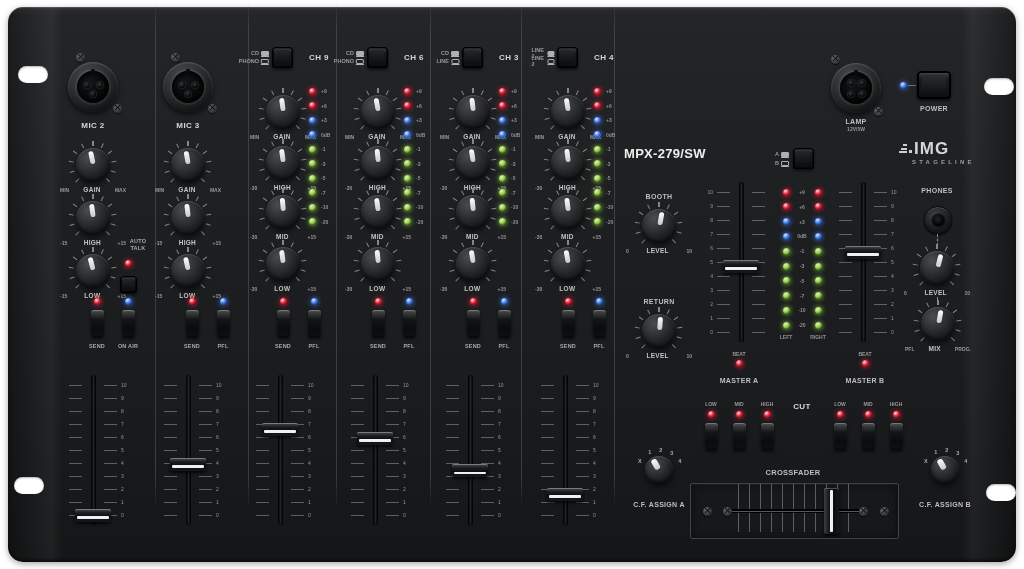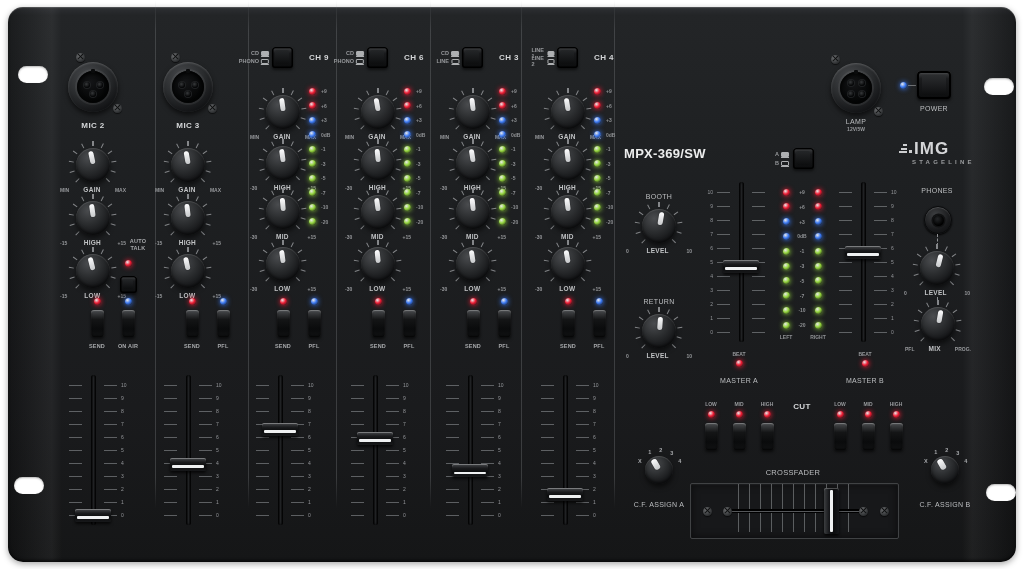--- a/index.html
+++ b/index.html
@@ -13,21 +13,21 @@
     box-shadow: inset 0 1px 1px rgba(255,255,255,.18), inset 0 -2px 3px rgba(0,0,0,.6), 0 2px 6px rgba(0,0,0,.35);}
   .hole{position:absolute;width:30px;height:17px;border-radius:9px;background:#fff;
         box-shadow:inset 0 1px 2px rgba(0,0,0,.3);}
   .vline{position:absolute;width:1px;top:44px;height:508px;
          background:linear-gradient(180deg,rgba(130,133,136,0),rgba(130,133,136,.32) 6%,rgba(130,133,136,.32) 94%,rgba(130,133,136,0));}
   .pt{position:absolute;width:0;height:0;}
   .ctr{position:absolute;transform:translate(-50%,-50%);white-space:nowrap;}
   .lft{position:absolute;transform:translateY(-50%);white-space:nowrap;}
   .rgt{position:absolute;transform:translate(-100%,-50%);white-space:nowrap;}
   .t-title{font-size:8px;font-weight:bold;color:#d4d6d8;letter-spacing:.4px;}
-  .t-label{font-size:7px;font-weight:normal;color:#bcbec0;letter-spacing:.3px;}
+  .t-label{font-size:7px;font-weight:bold;color:#bcbec0;letter-spacing:.3px;}
   .t-small{font-size:5.5px;font-weight:bold;color:#a6a8ab;letter-spacing:.2px;}
   .t-tiny{font-size:5px;font-weight:bold;color:#97999c;}
   .t-num{font-size:5px;color:#94969a;}
   .t-met{font-size:5px;font-weight:bold;color:#8f9194;}
   .model{position:absolute;font-size:13px;font-weight:bold;color:#eceded;letter-spacing:.3px;}
   
   .kface{position:absolute;border-radius:50%;
     background:radial-gradient(circle at 36% 28%, #4a4c4f, #2c2e30 40%, #141517 75%, #1e2022);
     box-shadow:0 3px 5px rgba(0,0,0,.55), inset 0 1px 1px rgba(255,255,255,.14), inset 0 -2px 3px rgba(0,0,0,.5);}
   .kptr{position:absolute;width:5px;border-radius:2.5px;
@@ -1272,21 +1272,21 @@
           <span class="kname">MIX</span>
           <span class="kmax">PROG.</span>
         </div>
       </div>
     </div>
   <div class="hole" style="left:18px;top:66px"></div>
   <div class="hole" style="left:984px;top:78px"></div>
   <div class="hole" style="left:14px;top:477px"></div>
   <div class="hole" style="left:986px;top:484px"></div>
 
-  <div class="model" style="left:624px;top:146px">MPX-369/SW</div>
+  <div class="model" style="left:624px;top:146px">MPX-279/SW</div>
 
   <div class="ctr t-label" style="left:793px;top:472px;font-size:7.5px">CROSSFADER</div>
 
   <div class="logo" style="left:899px;top:141px">
     <div class="logo-top">
       <div class="logo-bars">
         <i style="width:4px"></i>
           <i style="width:6px"></i>
           <i style="width:8px"></i>
       </div>

